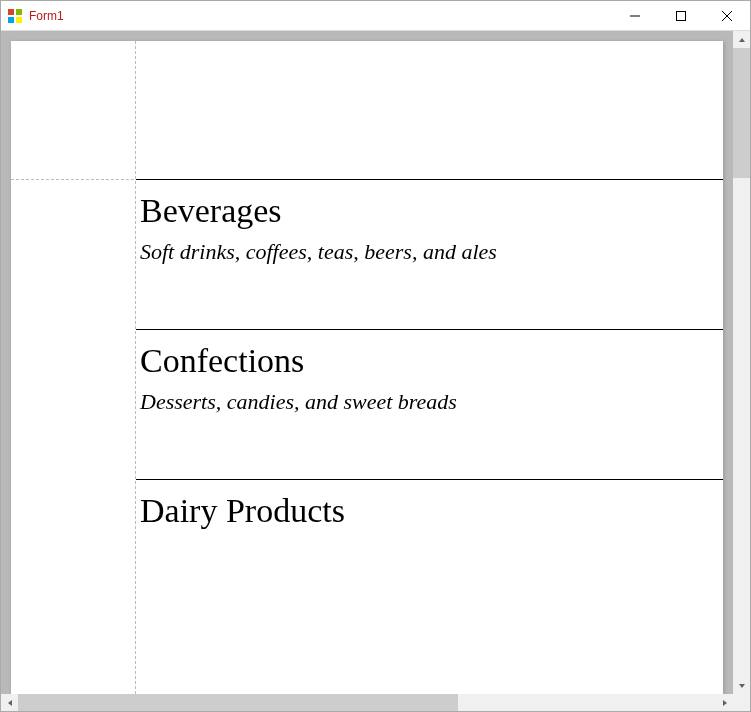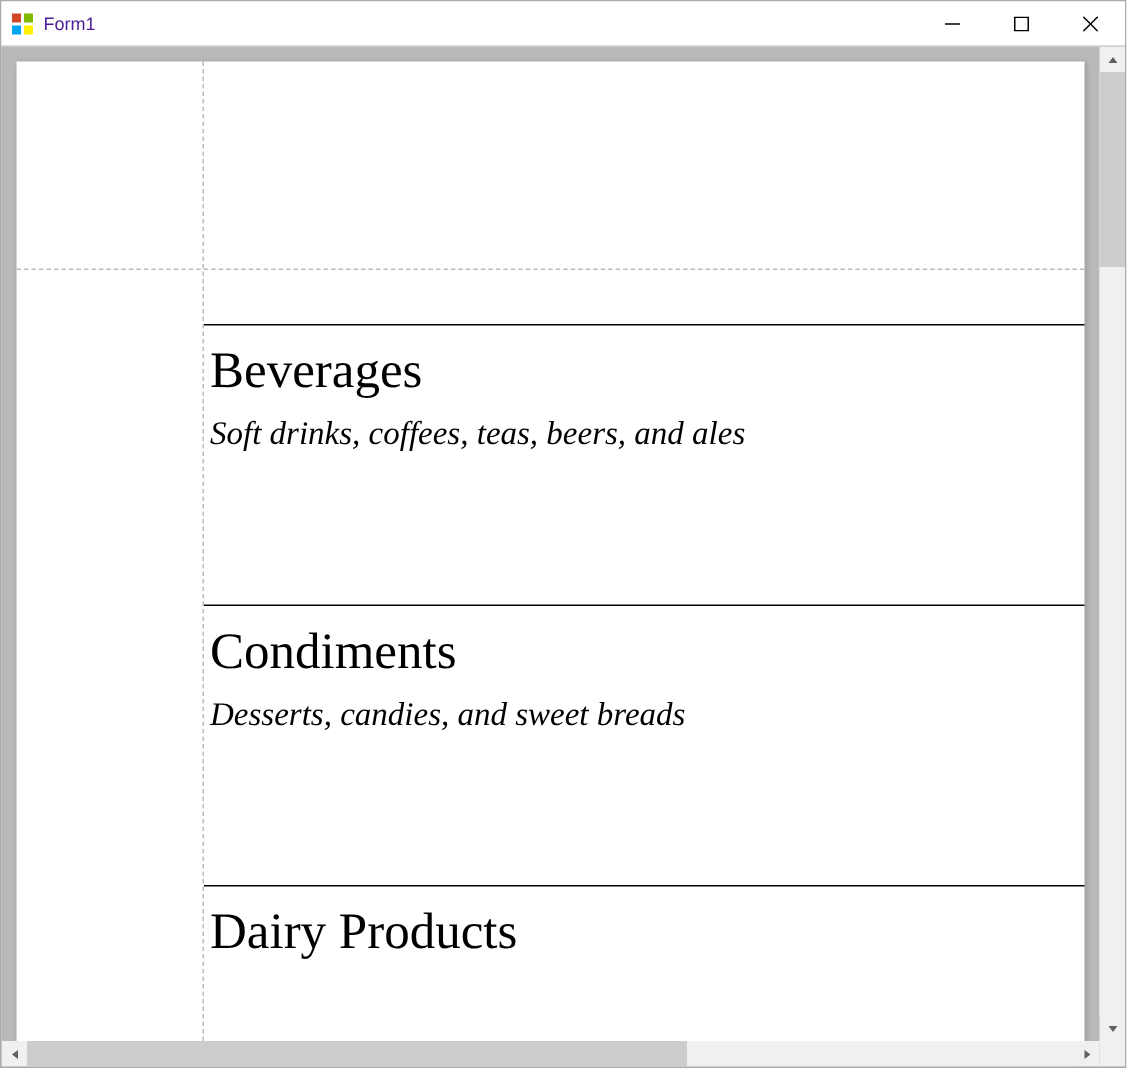--- a/index.html
+++ b/index.html
@@ -34,21 +34,21 @@
   width: 16px;
   height: 16px;
   margin-right: 6px;
   display: inline-block;
 }
 .app-icon svg {
   display: block;
 }
 .title-text {
   font-size: 12px;
-  color: #4c1d95;
+  color: #b91c1c;
   flex: 0 0 auto;
 }
 .title-spacer {
   flex: 1;
 }
 .win-btns {
   display: flex;
   height: 100%;
 }
 .win-btn {
@@ -182,21 +182,20 @@
   position: absolute;
   left: 125px;
   right: 0;
   top: 138px;
   bottom: 0;
 }
 .section {
   border-top: 1px solid #000;
   padding: 10px 36px 24px 4px;
   min-height: 150px;
-  margin-top: 37px;
 }
 .section-title {
   font-family: "Times New Roman", Times, serif;
   font-size: 34px;
   font-weight: normal;
   line-height: 1.25;
   color: #000;
 }
 .section-desc {
   font-family: "Times New Roman", Times, serif;
@@ -251,21 +250,21 @@
           <div class="margin-v"></div>
           <div class="content">
 
             <div class="section">
               <div class="section-title">Beverages</div>
               <div class="section-desc">Soft drinks, coffees, teas, beers, and ales</div>
             </div>
 
 
             <div class="section">
-              <div class="section-title">Condiments</div>
+              <div class="section-title">Confections</div>
               <div class="section-desc">Desserts, candies, and sweet breads</div>
             </div>
 
             <div class="section">
               <div class="section-title">Dairy Products</div>
               <div class="section-desc"></div>
             </div>
 
           </div>
         </div>

